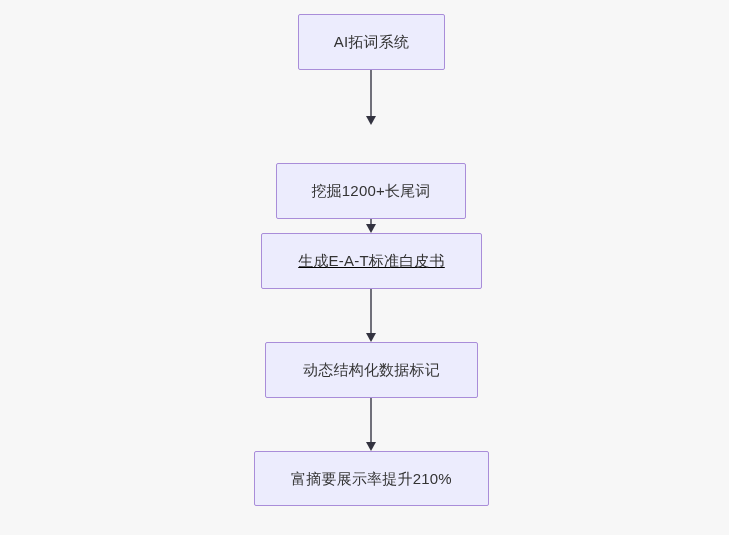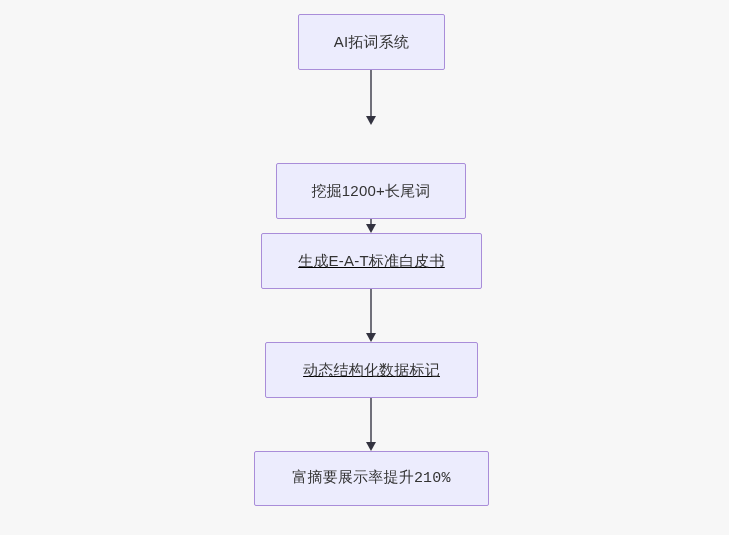--- a/index.html
+++ b/index.html
@@ -57,22 +57,22 @@
     border-left: 5.5px solid transparent;
     border-right: 5.5px solid transparent;
     border-top: 9px solid #333340;
     left: -4.5px;
   }
 
   
   #node-0 { left: 298px; top: 14px;  width: 147px; height: 56px; }
   #node-1 { left: 276px; top: 125px; width: 190px; height: 56px; margin-top: 38px; }
   #node-2 { left: 261px; top: 233px; width: 221px; height: 56px; text-decoration: underline; }
-  #node-3 { left: 265px; top: 342px; width: 213px; height: 56px; text-decoration: underline; }
-  #node-4 { left: 254px; top: 451px; width: 235px; height: 55px; font-family: Liberation Mono, monospace; }
+  #node-3 { left: 265px; top: 342px; width: 213px; height: 56px; }
+  #node-4 { left: 254px; top: 451px; width: 235px; height: 55px; }
 
   
   #edge-0 { left: 370px; top: 70px;  height: 55px; }
   #edge-1 { left: 370px; top: 181px; height: 52px; }
   #edge-2 { left: 370px; top: 289px; height: 53px; }
   #edge-3 { left: 370px; top: 398px; height: 53px; }
 </style>
 </head>
 <body>
 

